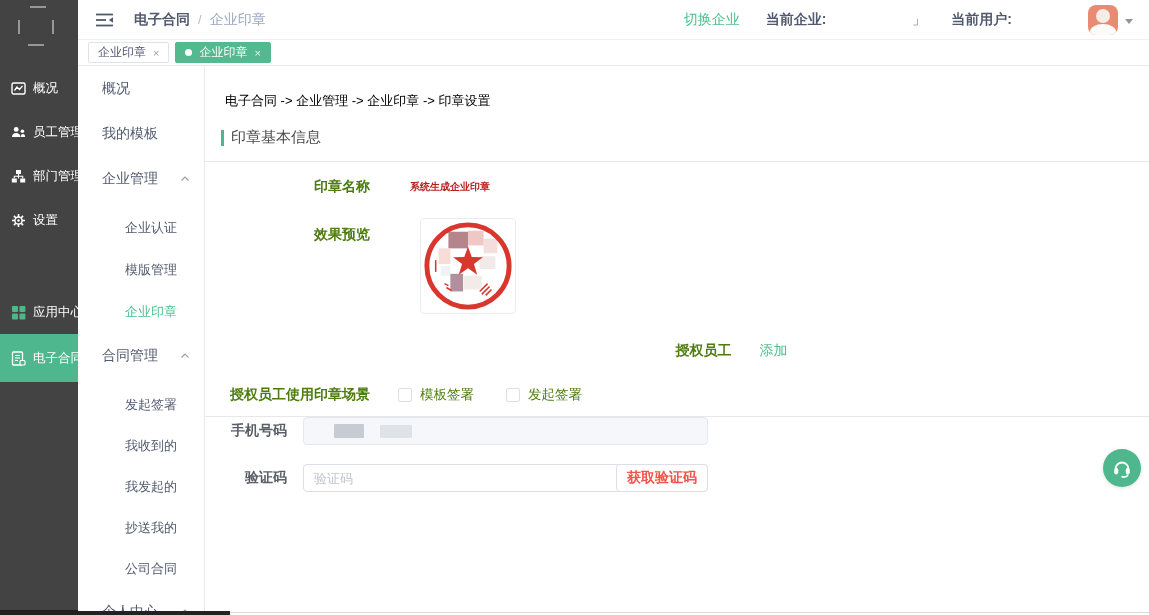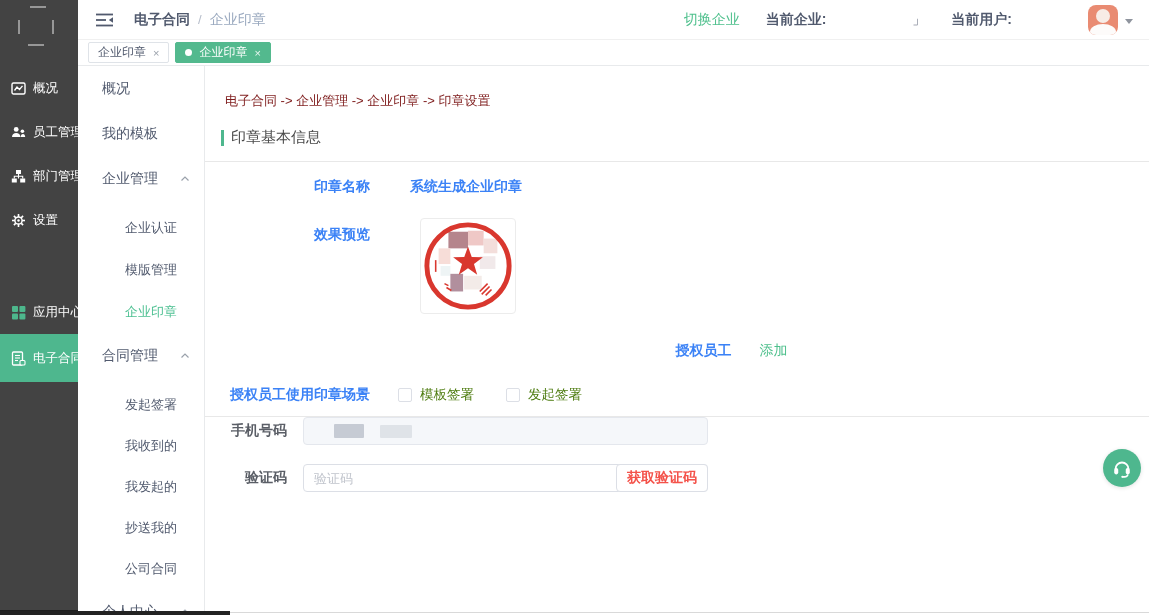--- a/index.html
+++ b/index.html
@@ -64,32 +64,32 @@
            font-size:14px; color:#515a6e; cursor:pointer; white-space:nowrap; }
   .sitem .sp { flex:1; }
   .sub1 .sitem { height:42px; padding-left:47px; font-size:13px; }
   .sub2 .sitem { height:41px; padding-left:47px; font-size:13px; }
   .sub1 { margin-top:6px; } .sub2 { margin-top:6px; }
   .sitem.on { color:#4ec092; }
   .chev { width:10px; height:10px; }
 
   
   .main { position:absolute; left:205px; top:66px; width:944px; height:549px; background:#fff; overflow:hidden; }
-  .pathline { margin:26px 0 0 20px; font-size:13px; color:#7f1d1d; }
+  .pathline { margin:26px 0 0 20px; font-size:13px; color:#000000; }
   .sect { margin:18px 0 0 16px; display:flex; align-items:center; font-size:15px; color:#4a4a4a; }
   .sect::before { content:""; display:inline-block; width:3px; height:16px; background:#4eb78e; margin-right:7px; }
   .sect.second { margin-top:40px; }
   .divider { margin-top:14px; height:1px; background:#e8e8e8; }
   .divider.d2 { margin-top:12px; }
 
   .frow { display:flex; align-items:center; }
-  .flabel { width:165px; text-align:right; font-size:14px; font-weight:600; color:#3b82f6; flex:0 0 165px; }
+  .flabel { width:165px; text-align:right; font-size:14px; font-weight:600; color:#4d7c0f; flex:0 0 165px; }
   .fctrl { margin-left:28px; display:flex; align-items:center; }
   .r-name { margin-top:16px; }
-  .r-name .fctrl { margin-left:40px; font-size:14px; font-weight:bold; color:#3b82f6; }
+  .r-name .fctrl { margin-left:40px; font-size:10px; font-weight:bold; color:#b91c1c; }
   .r-prev { margin-top:22px; align-items:flex-start; }
   .r-prev .flabel { padding-top:8px; }
   .r-prev .fctrl { margin-left:50px; }
   .sealbox { width:96px; height:96px; border:1px solid #ececec; border-radius:4px; background:#fff;
              display:flex; align-items:center; justify-content:center; }
   .r-staff { margin-top:28px;justify-content:center; }
   .addlink { color:#4fc08d; font-size:14px; cursor:pointer; }
   .r-scene { margin-top:26px; }
   .ckgroup { display:flex; align-items:center; gap:8px; cursor:pointer; }
   .ckgroup + .ckgroup { margin-left:32px; }

